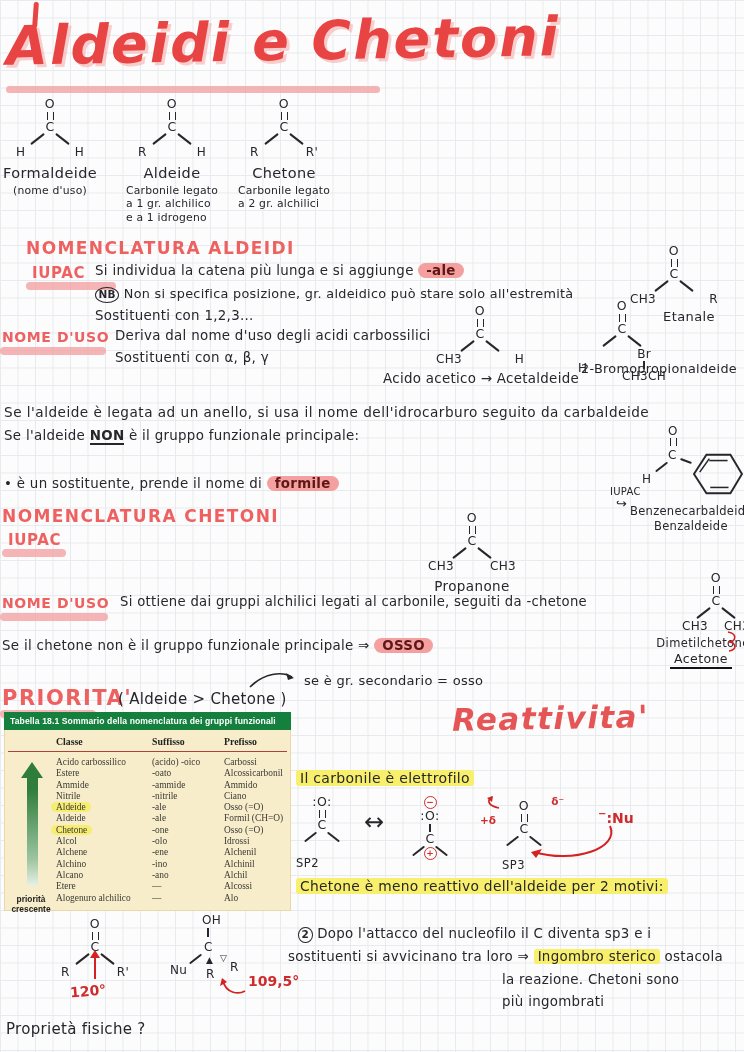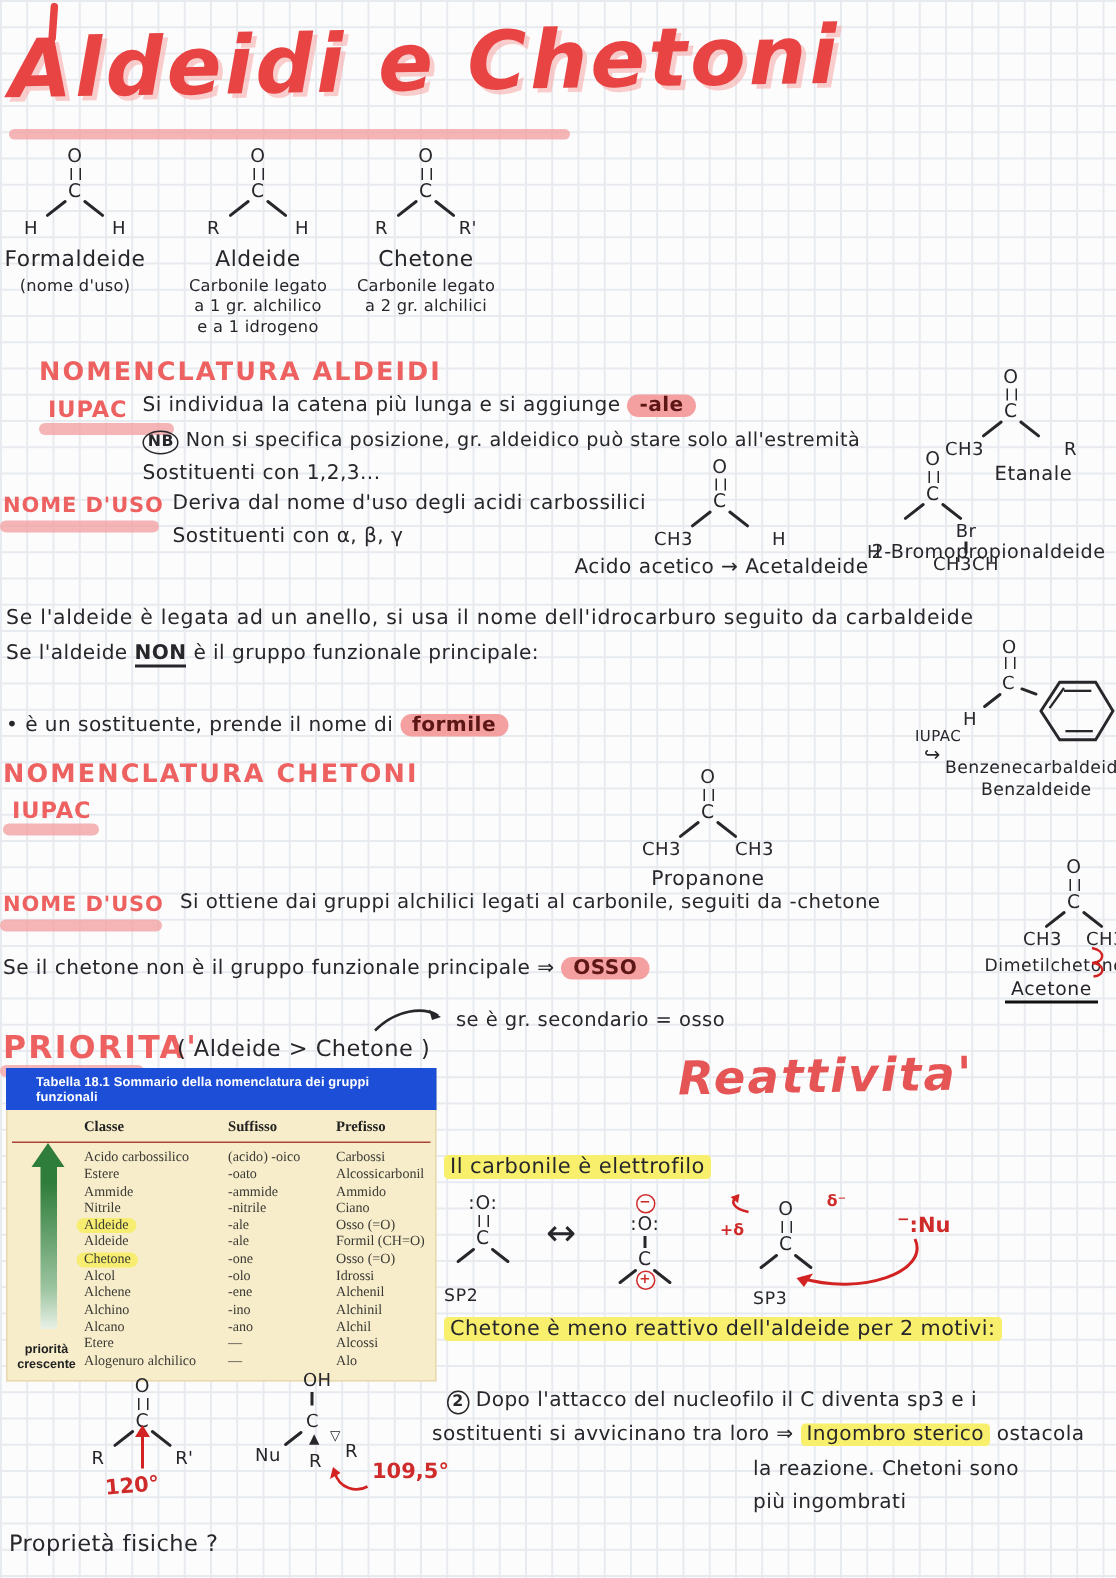--- a/index.html
+++ b/index.html
@@ -36,25 +36,25 @@
   .arms::before,.arms::after{content:"";position:absolute;top:5px;width:17px;height:1.9px;background:#26262b;border-radius:2px}
   .arms::before{left:8px;transform:rotate(-38deg)}
   .arms::after{right:8px;transform:rotate(38deg)}
   .arms.narrow{width:44px}
   .arms.narrow::before{left:3px;width:15px}
   .arms.narrow::after{right:3px;width:15px}
   .subs{display:flex;justify-content:space-between;width:68px;font-size:12px;line-height:1;align-items:flex-start;letter-spacing:.3px}
   .subs.wide{width:88px}
   .stack{display:flex;flex-direction:column;align-items:center}
   .mol .caption{margin-top:7px;font-size:14.5px;white-space:nowrap;letter-spacing:.4px}
-  .mol .subcap{margin-top:3px;font-size:10.8px;line-height:1.25;white-space:pre-line;text-align:center;letter-spacing:.2px}
+  .mol .subcap{margin-top:3px;font-size:10.8px;line-height:1.25;white-space:pre-line;letter-spacing:.2px}
 
   
   #ftable{position:absolute;left:4px;top:712px;width:287px;background:#f8edcb;box-shadow:0 0 0 1px #e7d8ae inset;font-family:"Liberation Serif",serif}
-  #ft-head{background:#1d4ed8;color:#fff;font-size:8.6px;font-weight:bold;padding:4px 20px;font-family:"Liberation Sans",sans-serif;letter-spacing:.1px}
+  #ft-head{background:#15803d;color:#fff;font-size:8.6px;font-weight:bold;padding:4px 6px;font-family:"Liberation Sans",sans-serif;letter-spacing:.1px}
   #ft-cols{display:flex;font-weight:bold;font-size:9.8px;padding:6px 0 4px 0;color:#222}
   #ft-cols .tc1,#ft-cols .tc2,#ft-cols .tc3{font-weight:bold}
   .tc1{margin-left:52px;width:96px}
   .tc2{width:72px}
   .tc3{flex:1}
   #ft-rule{border-top:1.4px solid #a94438;margin:0 4px}
   #table-rows{padding:5px 0 7px 0;position:relative}
   .trow{display:flex;font-size:9.4px;line-height:11.3px;color:#3a3a35}
   .rowhl{background:#f7ee71;border-radius:8px;padding:0 5px;margin-left:-5px}
   #ft-arrow{position:absolute;left:16px;top:50px;width:24px}

